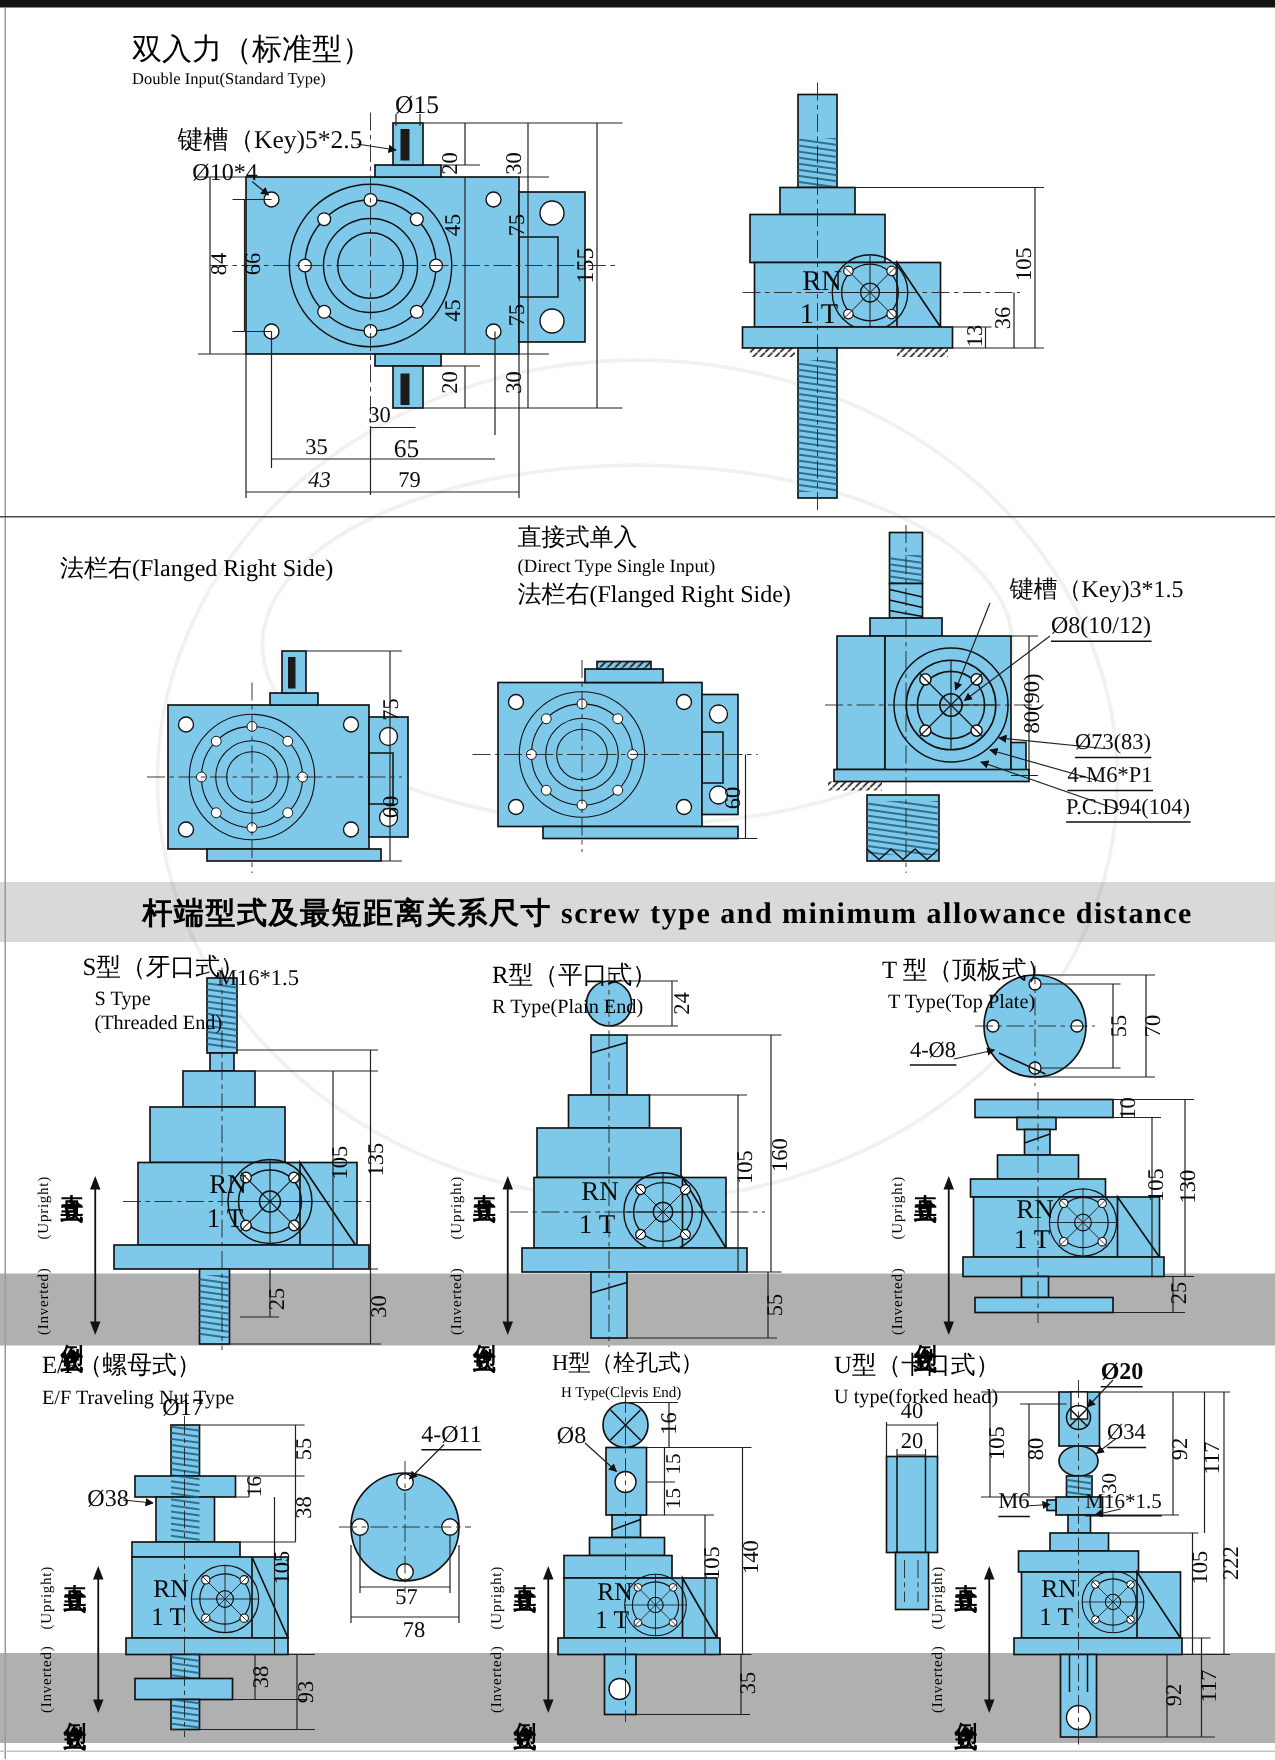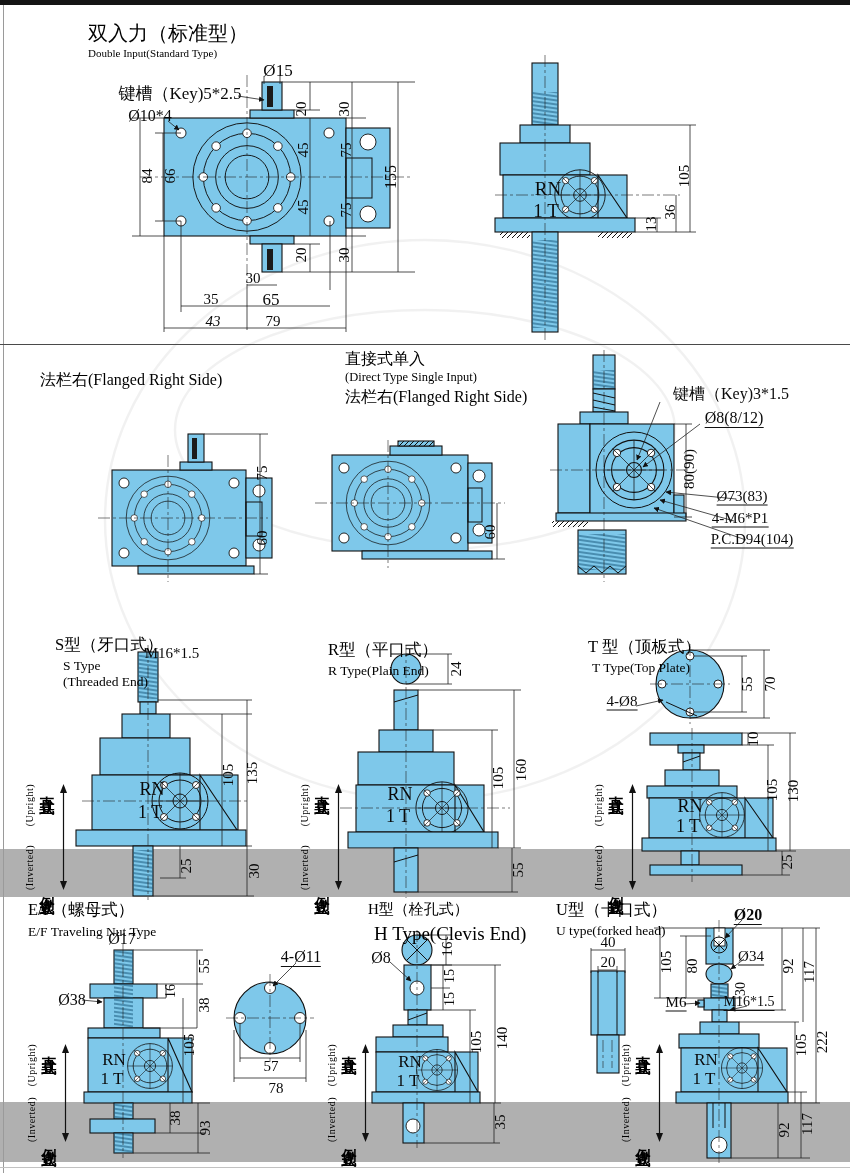--- a/index.html
+++ b/index.html
@@ -40,20 +40,23 @@
   .ud .en{writing-mode:vertical-rl;transform:rotate(180deg);font-size:10px;letter-spacing:0.5px;}
   .ud .cn{writing-mode:vertical-rl;font-size:15px;font-weight:700;letter-spacing:2px;}
   .ud svg{display:block;}
 </style>
 </head>
 <body>
 
 <div id="page">
   <div class="band band1"></div>
   <div class="band band2"></div>
+  <div class="banner">
+    <span class="banner-text">杆端型式及最短距离关系尺寸 screw type and minimum allowance distance</span>
+  </div>
 
   <svg id="draw" width="850" height="1173" viewBox="0 0 850 1173">
     <defs>
       <marker id="arr" viewBox="0 0 10 10" refX="9" refY="5" markerWidth="7" markerHeight="7" orient="auto-start-reverse">
         <path d="M0,0 L10,5 L0,10 Z" fill="#111"></path>
       </marker>
       <pattern id="thr" width="5" height="4" patternUnits="userSpaceOnUse" patternTransform="rotate(8)">
         <line x1="0" y1="2" x2="5" y2="2" stroke="#1c5d80" stroke-width="1.1"></line>
       </pattern>
       <pattern id="gnd" width="5" height="5" patternUnits="userSpaceOnUse">
@@ -383,21 +386,21 @@
   <div class="label" style="left:328px;top:641px;font-size:16.5px;">R型（平口式）</div>
   <div class="label" style="left:328px;top:663px;font-size:13.5px;">R Type(Plain End)</div>
 
   <div class="label" style="left:588px;top:638px;font-size:16.5px;text-align:right;">T 型（顶板式）</div>
   <div class="label" style="left:592px;top:660px;font-size:13.5px;">T Type(Top Plate)</div>
 
   <div class="label" style="left:28px;top:901px;font-size:16.5px;">E/F（螺母式）</div>
   <div class="label" style="left:28px;top:924px;font-size:13.5px;">E/F Traveling Nut Type</div>
 
   <div class="label" style="left:368px;top:901px;font-size:15px;">H型（栓孔式）</div>
-  <div class="label" style="left:374px;top:923px;font-size:19px;">H Type(Clevis End)</div>
+  <div class="label" style="left:374px;top:923px;font-size:10px;">H Type(Clevis End)</div>
 
   <div class="label" style="left:556px;top:901px;font-size:16.5px;">U型（卡口式）</div>
   <div class="label" style="left:556px;top:923px;font-size:13.5px;">U type(forked head)</div>
 
   <div class="ud" style="left:24px;top:784px;height:106px;">
     <div class="col">
         <span class="en">(Upright)</span>
         <span class="en">(Inverted)</span>
       </div>
     <div class="col">
@@ -505,21 +508,21 @@
       <span class="ann" style="left: 211px; top: 299px; font-size: 15px;">35</span>
       <span class="ann" style="left: 271px; top: 299px; font-size: 17px;">65</span>
       <span class="ann" style="left: 213px; top: 321px; font-size: 15px; font-style: italic;">43</span>
       <span class="ann" style="left: 273px; top: 321px; font-size: 15px;">79</span>
       <span class="ann" style="left: 548px; top: 188px; font-size: 19px;">RN</span>
       <span class="ann" style="left: 546px; top: 210px; font-size: 19px;">1 T</span>
       <span class="ann rot" style="left: 684px; top: 176px; font-size: 15px;">105</span>
       <span class="ann rot" style="left: 670px; top: 212px; font-size: 15px;">36</span>
       <span class="ann rot" style="left: 651px; top: 224px; font-size: 15px;">13</span>
       <span class="ann" style="left: 716px; top: 394px; font-size: 16px; margin-left: 15px;">键槽（Key)3*1.5</span>
-      <span class="ann u" style="left: 734px; top: 419px; font-size: 16px;">Ø8(8/12)</span>
+      <span class="ann u" style="left: 734px; top: 419px; font-size: 16px;">Ø8(10/12)</span>
       <span class="ann rot" style="left: 262px; top: 473px; font-size: 15px;">75</span>
       <span class="ann rot" style="left: 262px; top: 538px; font-size: 15px;">60</span>
       <span class="ann rot" style="left: 490px; top: 532px; font-size: 15px;">60</span>
       <span class="ann rot" style="left: 689px; top: 469px; font-size: 15px;">80(90)</span>
       <span class="ann u" style="left: 742px; top: 497px; font-size: 15px;">Ø73(83)</span>
       <span class="ann u" style="left: 740px; top: 519px; font-size: 15px;">4-M6*P1</span>
       <span class="ann u" style="left: 752px; top: 540px; font-size: 15px;">P.C.D94(104)</span>
       <span class="ann" style="left: 172px; top: 653px; font-size: 15px;">M16*1.5</span>
       <span class="ann rot" style="left: 228px; top: 775px; font-size: 15px;">105</span>
       <span class="ann rot" style="left: 252px; top: 773px; font-size: 15px;">135</span>

